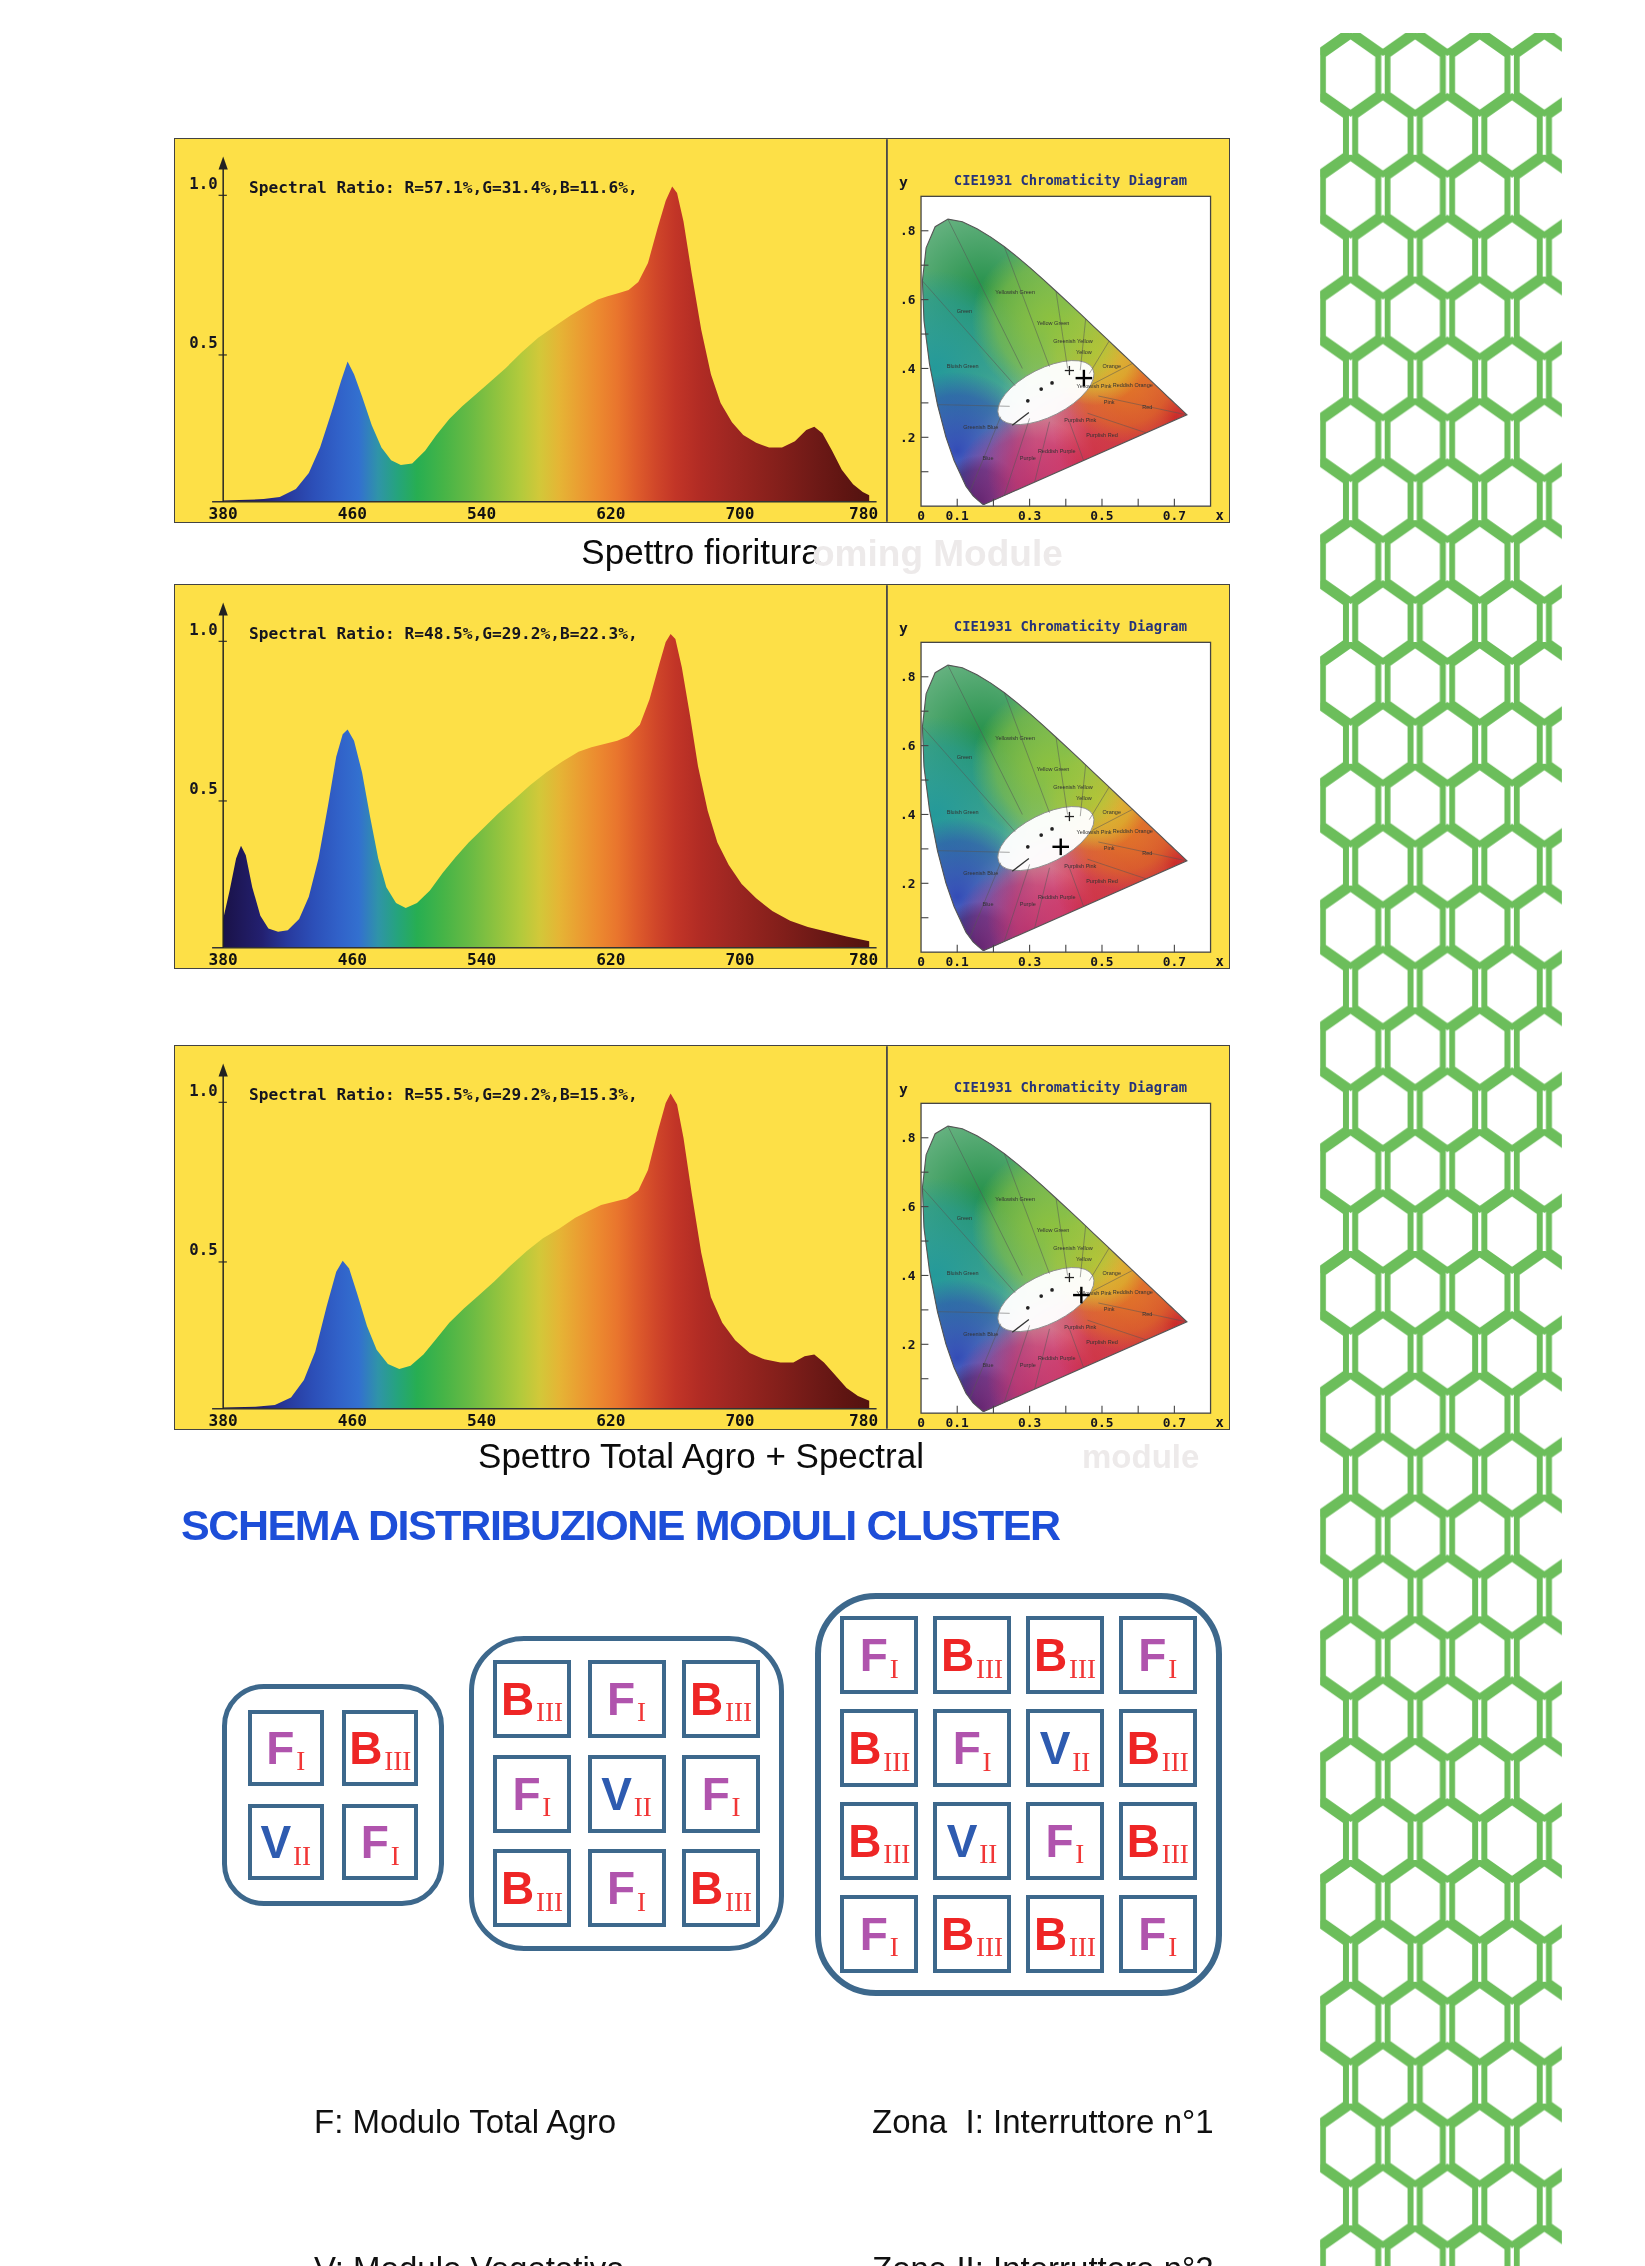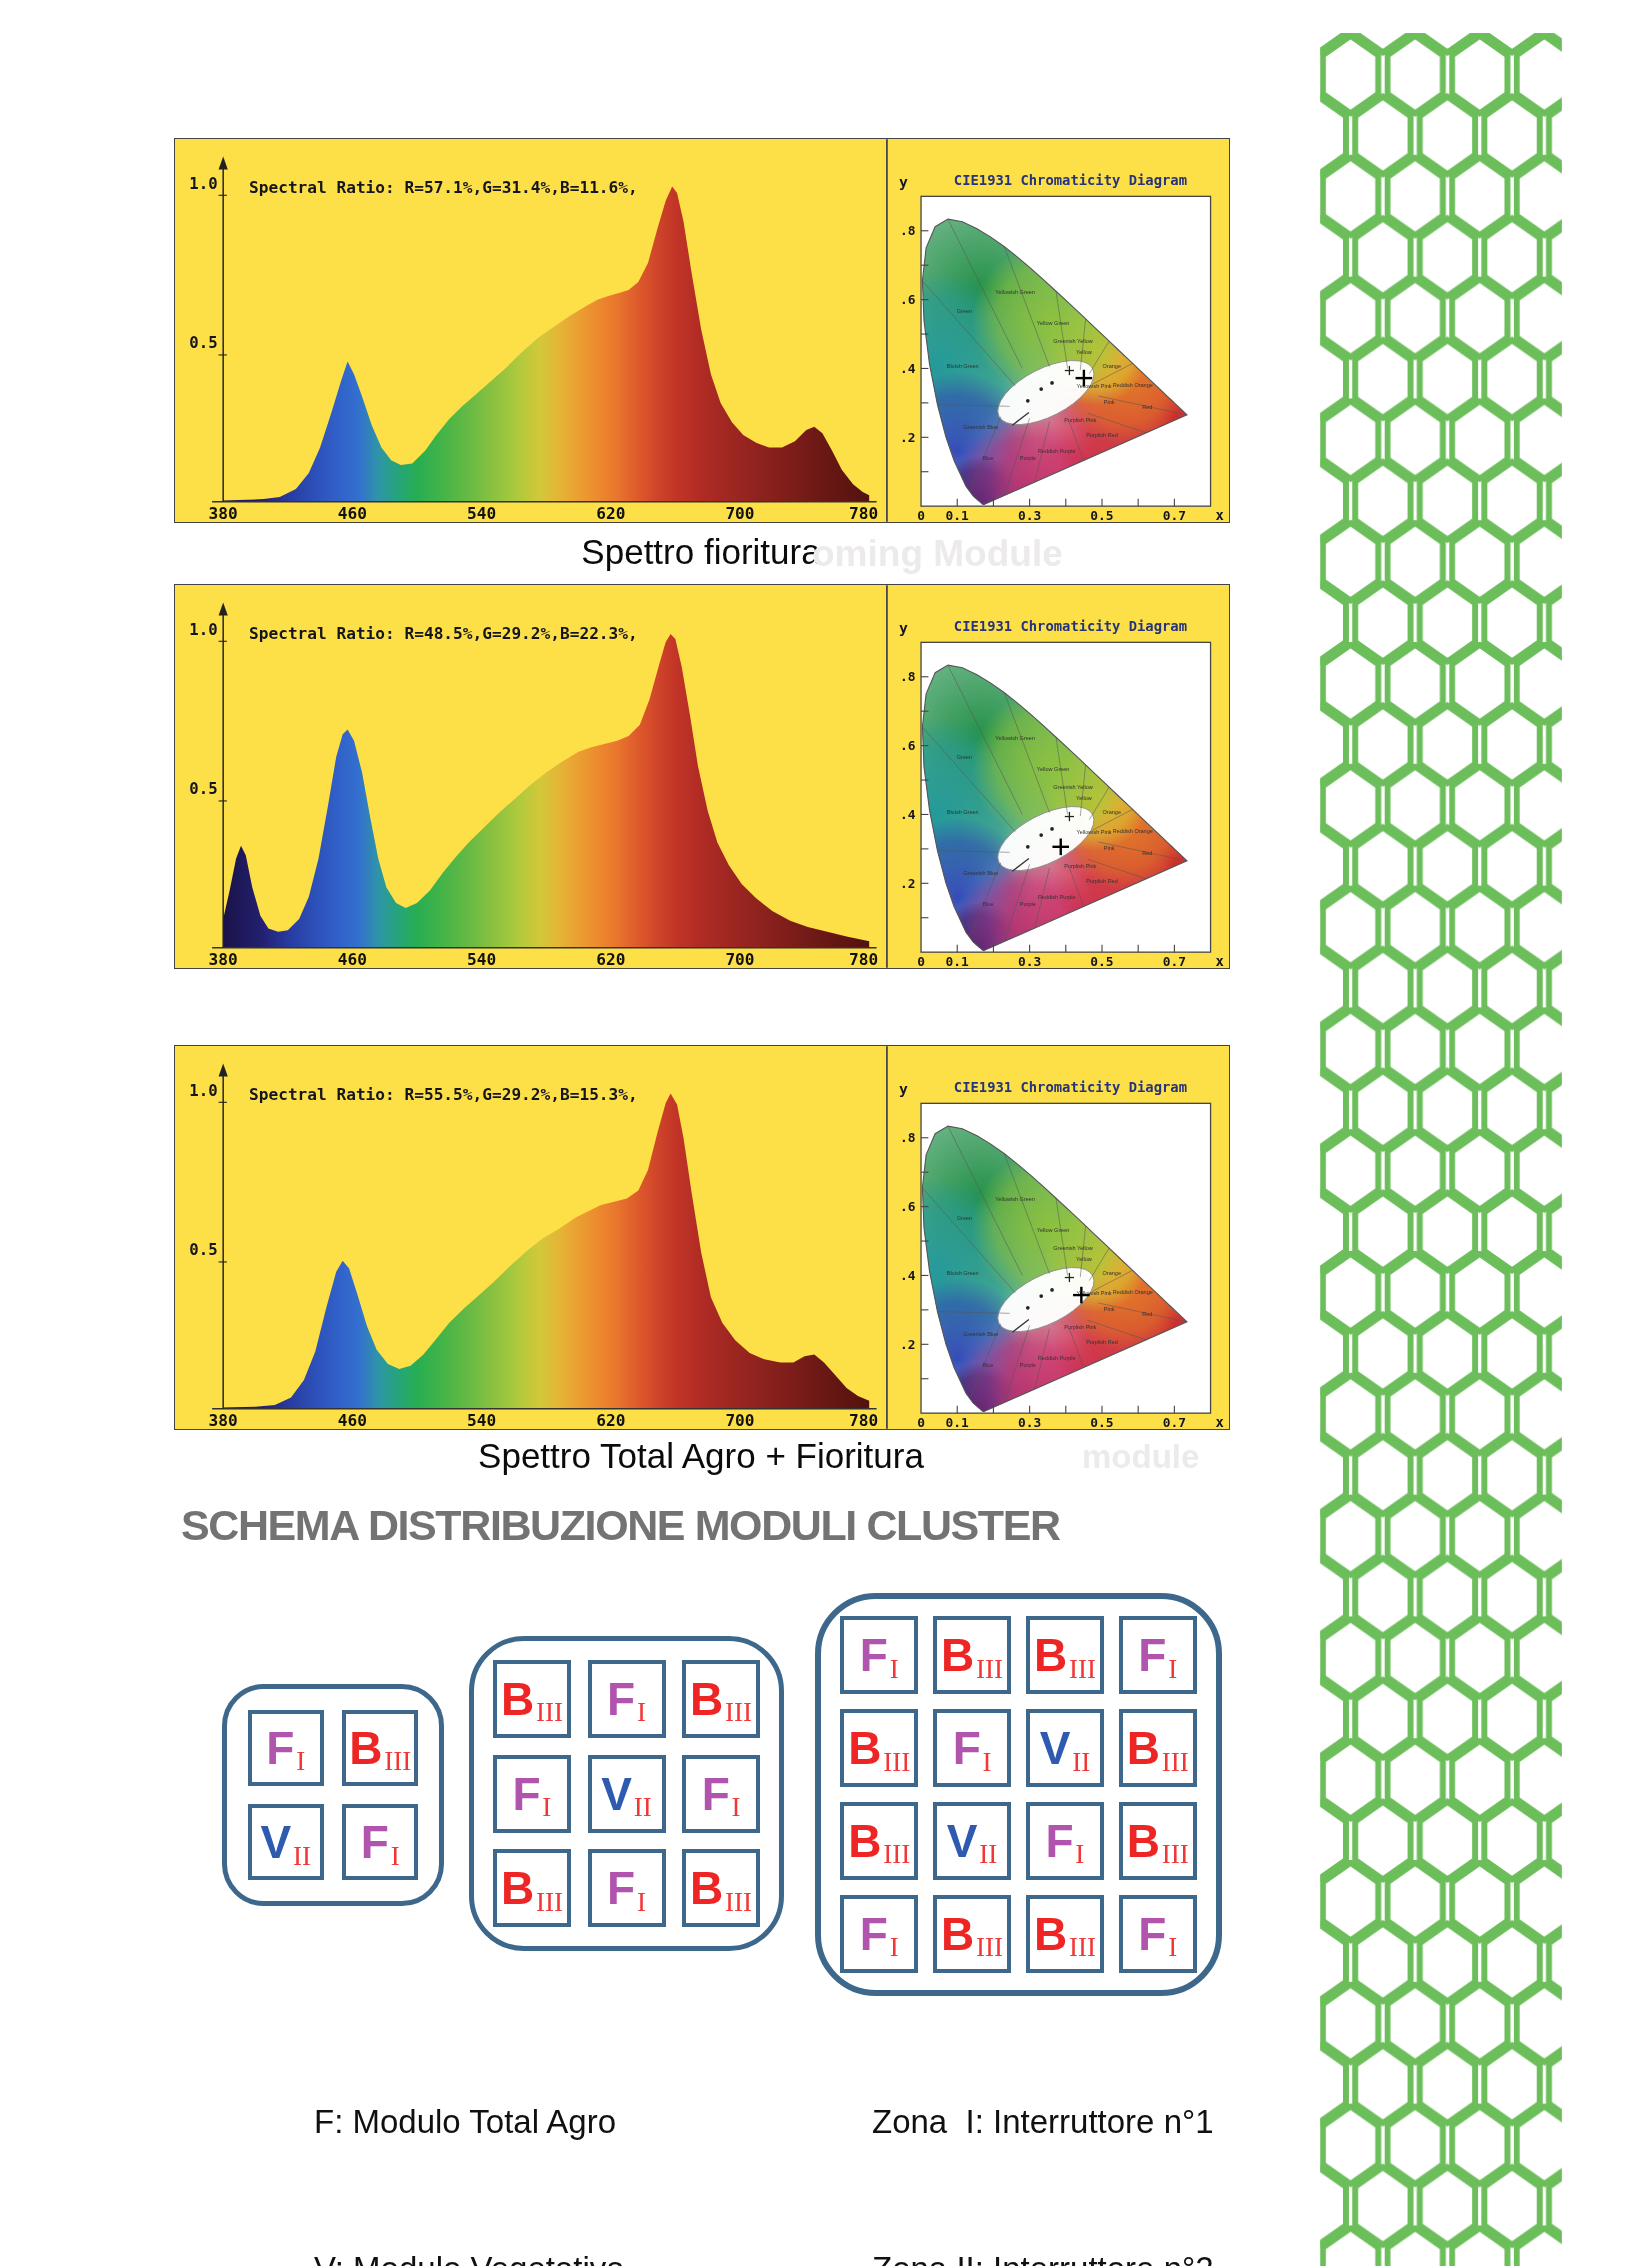--- a/index.html
+++ b/index.html
@@ -2,21 +2,21 @@
 <html style="--frame: #3d688c;font-size:14.8px"><head>
 <meta charset="utf-8">
 <style>
   html,body{margin:0;padding:0;background:#fff;}
   #page{position:relative;width:1646px;height:2267px;background:#fff;overflow:hidden;
         font-family:"Liberation Sans",sans-serif;}
   .panel{position:absolute;left:174px;width:1054px;height:383px;border:1.8px solid #434343;background:#fde047;}
   .panel svg{position:absolute;top:0;}
   .caption{position:absolute;left:174px;width:1054px;text-align:center;font-size:35px;font-weight:400;color:#0b0b0b;}
   .wm{position:absolute;color:#edeaea;font-weight:700;font-size:37px;}
-  #heading{position:absolute;left:181px;top:1501px;font-size:43px;font-weight:700;letter-spacing:-1.4px;color:#737373;}
+  #heading{position:absolute;left:181px;top:1501px;font-size:43px;font-weight:700;letter-spacing:-1.4px;color:#1d4ed8;}
   .cluster{position:absolute;background:#fff;border:5.5px solid var(--frame);display:grid;
            align-content:center;justify-content:center;}
   #cluster-0{left:222px;top:1684px;width:212px;height:212px;border-radius:42px;
              grid-template-columns:repeat(2,76px);gap:18.5px;}
   #cluster-1{left:469px;top:1636px;width:305px;height:305px;border-radius:55px;
              grid-template-columns:repeat(3,78px);gap:16.6px;}
   #cluster-2{left:815px;top:1593px;width:395px;height:391px;border-radius:61px;border-width:6.5px;
              grid-template-columns:repeat(4,78px);gap:14.8px;}
   .mcell{border:4.6px solid var(--frame);background:#fff;aspect-ratio:1/1;
          display:flex;align-items:center;justify-content:center;}
@@ -603,21 +603,21 @@
         <circle cx="153.7875" cy="283.76" r="2" fill="#222"></circle>
         <circle cx="168.31" cy="271.06666666666666" r="2" fill="#222"></circle>
         <circle cx="180.08499999999998" cy="264.3466666666667" r="2" fill="#222"></circle>
         <line x1="136.91" y1="310.26666666666665" x2="154.965" y2="296.4533333333333" stroke="#333" stroke-width="1.4"></line>
         <line x1="193.92499999999995" y1="250.90666666666667" x2="203.92499999999995" y2="250.90666666666667" stroke="#222" stroke-width="1.4"></line>
         <line x1="198.92499999999995" y1="245.90666666666667" x2="198.92499999999995" y2="255.90666666666667" stroke="#222" stroke-width="1.4"></line>
         <line x1="202.8775" y1="269.94666666666666" x2="220.8775" y2="269.94666666666666" stroke="#000" stroke-width="2.6"></line>
         <line x1="211.8775" y1="260.94666666666666" x2="211.8775" y2="278.94666666666666" stroke="#000" stroke-width="2.6"></line>
       </svg>
   </div>
-  <div class="caption" style="top:1436px">Spettro Total Agro + Fioritura</div>
+  <div class="caption" style="top:1436px">Spettro Total Agro + Spectral</div>
   <div class="wm" style="left:1082px;top:1438px;font-size:33px">module</div>
 
   <div id="heading">SCHEMA DISTRIBUZIONE MODULI CLUSTER</div>
 
   <div id="cluster-0" class="cluster">
       <div class="mcell">
         <span class="L" style="color: rgb(176, 84, 173);">F</span>
         <span class="N" style="color: rgb(241, 54, 54);">I</span>
       </div>
       <div class="mcell">

